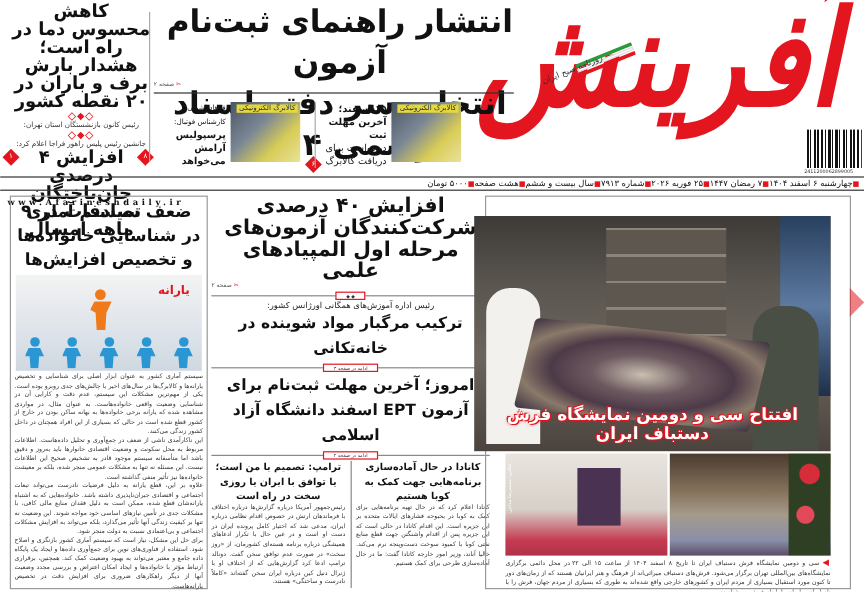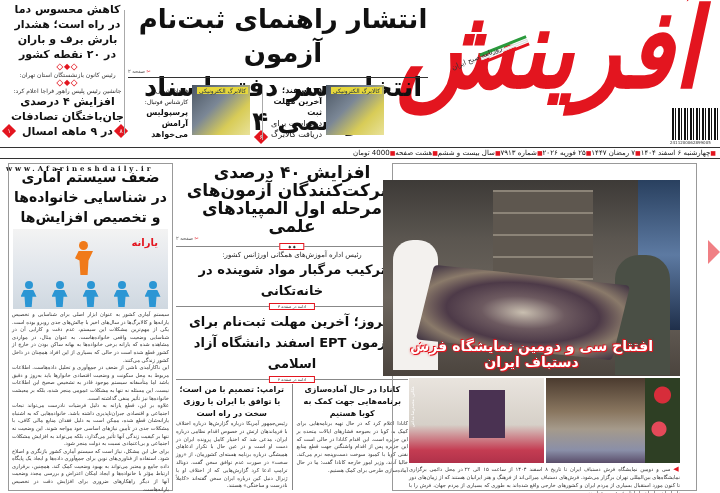--- a/index.html
+++ b/index.html
@@ -18,21 +18,21 @@
   #logo .flag div { height: 3px; margin-bottom: 1px; }
   #barcode { left: 672px; top: 108px; width: 46px; height: 32px; background: repeating-linear-gradient(90deg, #111 0 2px, #fff 2px 3px, #111 3px 4px, #fff 4px 6px); }
   #barcode-num { left: 670px; top: 140px; font-size: 4px; color: #333; direction: ltr; }
 
   #main-headline { left: 128px; top: 2px; width: 310px; text-align: center; font-weight: bold; font-size: 26px; line-height: 34px; letter-spacing: -1px; }
   #main-headline-page { left: 128px; top: 68px; font-size: 5px; color: #555; }
   #main-headline-rule { left: 128px; top: 77px; width: 300px; height: 1px; background: #333; }
 
   #left-briefs { left: 10px; top: 2px; width: 115px; text-align: center; }
   .brief-sub { font-size: 6px; color: #333; }
-  .brief-title { font-size: 11px; font-weight: bold; line-height: 15px; }
+  .brief-title { font-size: 15px; font-weight: bold; line-height: 15px; }
   .diamonds { color: #e3151f; font-size: 8px; letter-spacing: 1px; }
   .diamonds .o { color: #fff; -webkit-text-stroke: 0.6px #e3151f; }
   .vrule { position: absolute; width: 1px; background: #aaa; }
 
   .teaser { position: absolute; display: flex; direction: rtl; gap: 4px; }
   .teaser .thumb { width: 58px; height: 50px; background: linear-gradient(135deg, #4a5562 0%, #7b8796 40%, #d8cc57 70%, #e9e29a 100%); position: relative; }
   .teaser .thumb .lbl { position: absolute; top: 2px; right: 2px; background: #e6d73b; font-size: 6px; padding: 0 2px; color: #234; }
   .teaser .txt { font-size: 8px; line-height: 11px; width: 55px; }
   .page-badge { position: absolute; width: 10px; height: 10px; background: #e3151f; transform: rotate(45deg); }
   .page-badge span { display: block; transform: rotate(-45deg); color: #fff; font-size: 6px; text-align: center; line-height: 10px; }
@@ -66,21 +66,21 @@
   .cont-rule span { position: absolute; left: 50%; transform: translateX(-50%); top: 0; background: #fff; border: 1px solid #e3151f; font-size: 4px; padding: 0 8px; line-height: 5px; color: #333; }
   #col-mid .kicker { font-size: 7px; text-align: center; color: #222; }
   #col-mid .headline-med { font-size: 13px; font-weight: bold; text-align: center; line-height: 21px; }
   #mid-sub { display: flex; direction: rtl; gap: 4px; margin-top: 2px; }
   #mid-sub .sub-col { flex: 1; }
   #mid-sub .sub-col .title { font-size: 8px; font-weight: bold; text-align: center; line-height: 12px; }
   #mid-sub .sub-col .text { font-size: 5.2px; line-height: 7.8px; text-align: justify; color: #333; }
   #mid-sub .divider { width: 1px; background: #888; }
 
   
-  #col-right { left: 392px; top: 163px; width: 305px; height: 328px; border: 1px solid #999; padding: 16px; }
+  #col-right { left: 404px; top: 163px; width: 305px; height: 328px; border: 1px solid #999; padding: 16px; }
   #main-photo { width: 297px; height: 196px; position: relative; overflow: hidden; background: linear-gradient(180deg, #3d3a37 0%, #5b5650 30%, #6c655d 60%, #4b443e 100%); }
   #main-photo .shelves { position: absolute; top: 10px; left: 110px; width: 100px; height: 90px; background: repeating-linear-gradient(180deg, #8c8478 0 2px, #5e574f 2px 22px); }
   #main-photo .carpet { position: absolute; top: 95px; left: 40px; width: 200px; height: 75px; background: radial-gradient(ellipse at center, #c9bfb0 0%, #6d5a60 30%, #4d3a48 55%, #8a7a6a 75%, #3c3040 100%); transform: skewX(-8deg) rotate(6deg); border-radius: 4px; }
   #main-photo .man-left { position: absolute; top: 60px; left: 10px; width: 45px; height: 130px; background: #f3f1ee; border-radius: 20px 20px 0 0; }
   #main-photo .man-right { position: absolute; top: 75px; right: 10px; width: 55px; height: 120px; background: #4a4f45; border-radius: 24px 24px 0 0; }
   #main-photo .banner { position: absolute; top: 0; right: 0; width: 42px; height: 150px; background: linear-gradient(180deg, #29405f, #5d7aa2, #1f2f4a); }
   #main-photo .caption { position: absolute; bottom: 6px; left: 0; right: 0; text-align: center; color: #fff; font-weight: bold; font-size: 14px; text-shadow: 0 0 3px #e3151f, 1px 1px 0 #e3151f, -1px -1px 0 #e3151f; }
   #photo-row { display: flex; gap: 2px; margin-top: 2px; direction: ltr; }
   #photo-row .sp { height: 85px; flex: 1; position: relative; overflow: hidden; }
   #photo-row .sp1 { background: linear-gradient(180deg, #e9e4de 0%, #d6d0c8 55%, #c43c52 85%, #b0314a 100%); }
@@ -148,21 +148,21 @@
       <span class="lbl">کالابرگ الکترونیکی</span>
     </div>
   <div class="txt">
     <div class="bold">۱۵ اسفند؛ آخرین مهلت ثبت</div>
     <div>درخواست برای دریافت کالابرگ</div>
   </div>
 </div>
 
 <div id="date-bar" class="abs">
   <div class="date-text">
-    <span class="sq">■</span><span>چهارشنبه ۶ اسفند ۱۴۰۴</span><span class="sq">■</span><span>۷ رمضان ۱۴۴۷</span><span class="sq">■</span><span>۲۵ فوریه ۲۰۲۶</span><span class="sq">■</span><span>شماره ۷۹۱۳</span><span class="sq">■</span><span>سال بیست و ششم</span><span class="sq">■</span><span>هشت صفحه</span><span class="sq">■</span><span>4000 تومان</span>
+    <span class="sq">■</span><span>چهارشنبه ۶ اسفند ۱۴۰۴</span><span class="sq">■</span><span>۷ رمضان ۱۴۴۷</span><span class="sq">■</span><span>۲۵ فوریه ۲۰۲۶</span><span class="sq">■</span><span>شماره ۷۹۱۳</span><span class="sq">■</span><span>سال بیست و ششم</span><span class="sq">■</span><span>هشت صفحه</span><span class="sq">■</span><span>۵۰۰۰ تومان</span>
   </div>
   <div class="website">www.Afarineshdaily.ir</div>
 </div>
 
 <div id="col-left" class="abs">
   <div class="headline">ضعف سیستم آماری در شناسایی خانواده‌ها و تخصیص افزایش‌ها</div>
   <div id="subsidy-img">
     <div class="tag">یارانه</div>
     <div class="leader"></div>
     <div class="people">

